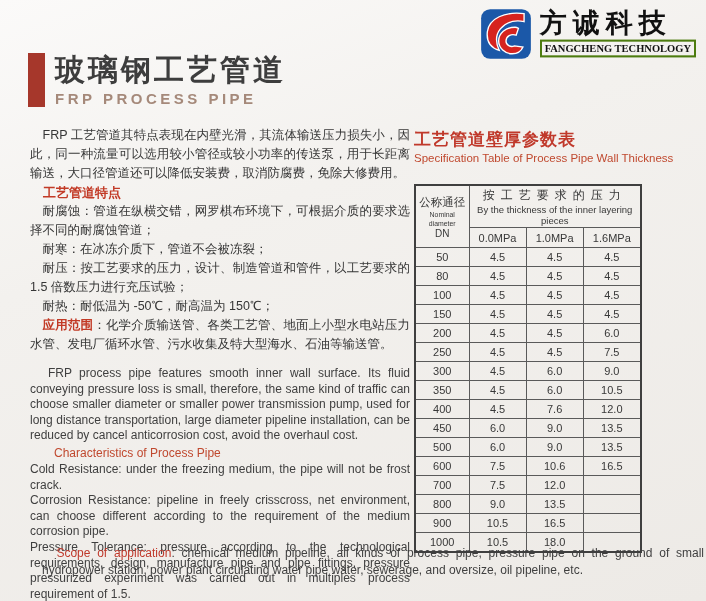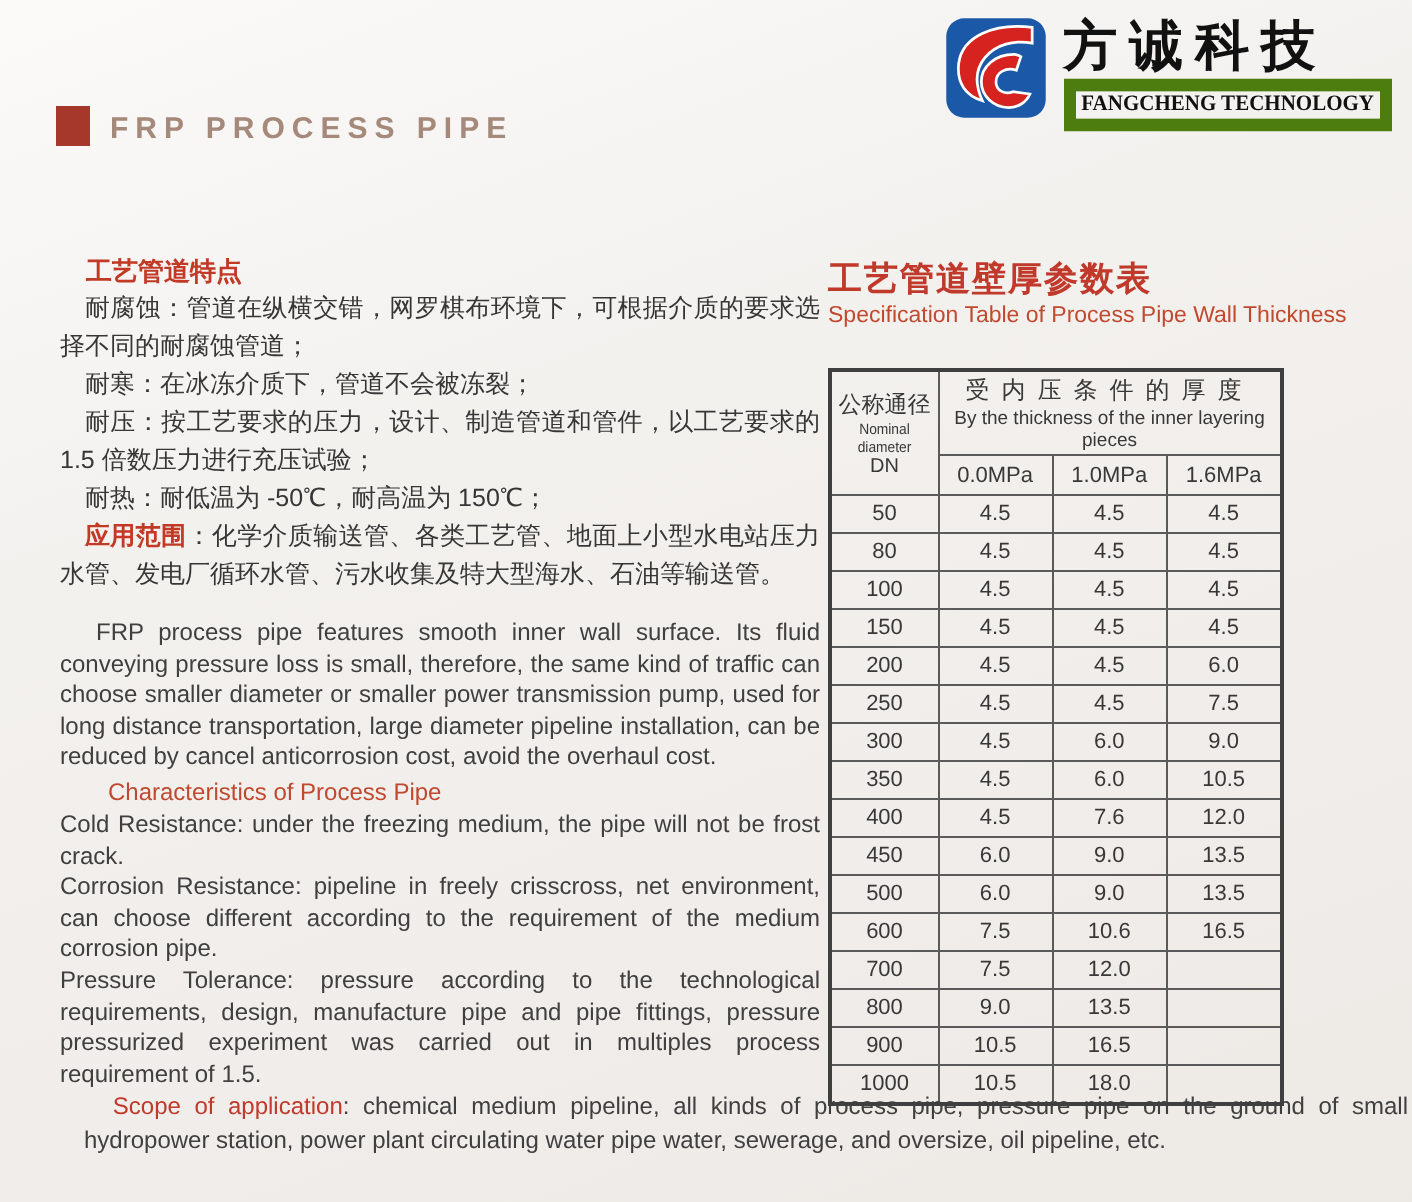--- a/index.html
+++ b/index.html
@@ -10,21 +10,21 @@
     background:linear-gradient(160deg,#fbfaf9 0%,#f3f1ee 35%,#edeae6 100%);
     color:#3b3b3b;
     overflow:hidden;
   }
 
   
   .logo { position:absolute; top:8px; right:10px; display:flex; align-items:flex-start; gap:8px; }
   .logo-mark { width:52px; height:52px; }
   .logo-text { display:flex; flex-direction:column; align-items:stretch;font-family:Liberation Serif, serif; }
   .logo-cn { font-size:27px; font-weight:bold; color:#111; letter-spacing:6px; line-height:30px; white-space:nowrap; }
-  .logo-en { margin-top:2px; border:6px solid #4d7c0f; padding:1px 3px; font-size:10.5px; font-weight:bold;
+  .logo-en { margin-top:2px; border:2px solid #4d7c0f; padding:1px 3px; font-size:10.5px; font-weight:bold;
              color:#111; letter-spacing:0px; text-align:center; transform:scaleY(1.05); white-space:nowrap; }
 
   
   .title-block { position:absolute; top:53px; left:28px; display:flex; align-items:stretch; }
   .title-bar { width:17px; background:#a6372b; margin-right:10px; }
   .title-cn { font-size:30px; font-weight:bold; color:#3d3d3d; letter-spacing:3px; line-height:34px; }
   .title-en { font-size:15px; font-weight:bold; color:#a5897a; letter-spacing:3.5px; margin-top:3px; }
 
   
   .left-col { position:absolute; left:30px; top:126px; width:380px; }
@@ -70,25 +70,27 @@
   </svg>
   <div class="logo-text">
     <span class="logo-cn">方诚科技</span>
     <span class="logo-en">FANGCHENG TECHNOLOGY</span>
   </div>
 </div>
 
 <div class="title-block">
   <div class="title-bar"></div>
   <div>
+    <div class="title-cn">玻璃钢工艺管道</div>
     <div class="title-en">FRP PROCESS PIPE</div>
   </div>
 </div>
 
 <div class="left-col">
+  <p class="cn-text intro-cn">FRP 工艺管道其特点表现在内壁光滑，其流体输送压力损失小，因此，同一种流量可以选用较小管径或较小功率的传送泵，用于长距离输送，大口径管道还可以降低安装费，取消防腐费，免除大修费用。</p>
   <p class="red-heading-cn">工艺管道特点</p>
   <p class="cn-text indent">耐腐蚀：管道在纵横交错，网罗棋布环境下，可根据介质的要求选择不同的耐腐蚀管道；</p>
   <p class="cn-text indent">耐寒：在冰冻介质下，管道不会被冻裂；</p>
   <p class="cn-text indent">耐压：按工艺要求的压力，设计、制造管道和管件，以工艺要求的 1.5 倍数压力进行充压试验；</p>
   <p class="cn-text indent">耐热：耐低温为 -50℃，耐高温为 150℃；</p>
   <p class="cn-text indent"><span class="inline-red">应用范围</span><span>：化学介质输送管、各类工艺管、地面上小型水电站压力水管、发电厂循环水管、污水收集及特大型海水、石油等输送管。</span></p>
 
   <div class="en-block">
     <p class="en-text intro-en">FRP process pipe features smooth inner wall surface. Its fluid conveying pressure loss is small, therefore, the same kind of traffic can choose smaller diameter or smaller power transmission pump, used for long distance transportation, large diameter pipeline installation, can be reduced by cancel anticorrosion cost, avoid the overhaul cost.</p>
     <p class="red-heading-en">Characteristics of Process Pipe</p>
@@ -104,21 +106,21 @@
   <div class="table-title-en">Specification Table of Process Pipe Wall Thickness</div>
   <table class="spec">
     <thead>
       <tr>
         <th class="dn-head" rowspan="2">
           <span class="dn-cn">公称通径</span>
           <span class="dn-en">Nominal diameter</span>
           <span class="dn-unit">DN</span>
         </th>
         <th class="span-head" colspan="3">
-          <span class="span-cn">受内压条件的厚度</span>
+          <span class="span-cn">按工艺要求的压力</span>
           <span class="span-en">By the thickness of the inner layering pieces</span>
         </th>
       </tr>
       <tr>
         <th class="mpa">0.0MPa</th>
         <th class="mpa">1.0MPa</th>
         <th class="mpa">1.6MPa</th>
       </tr>
     </thead>
     <tbody>

